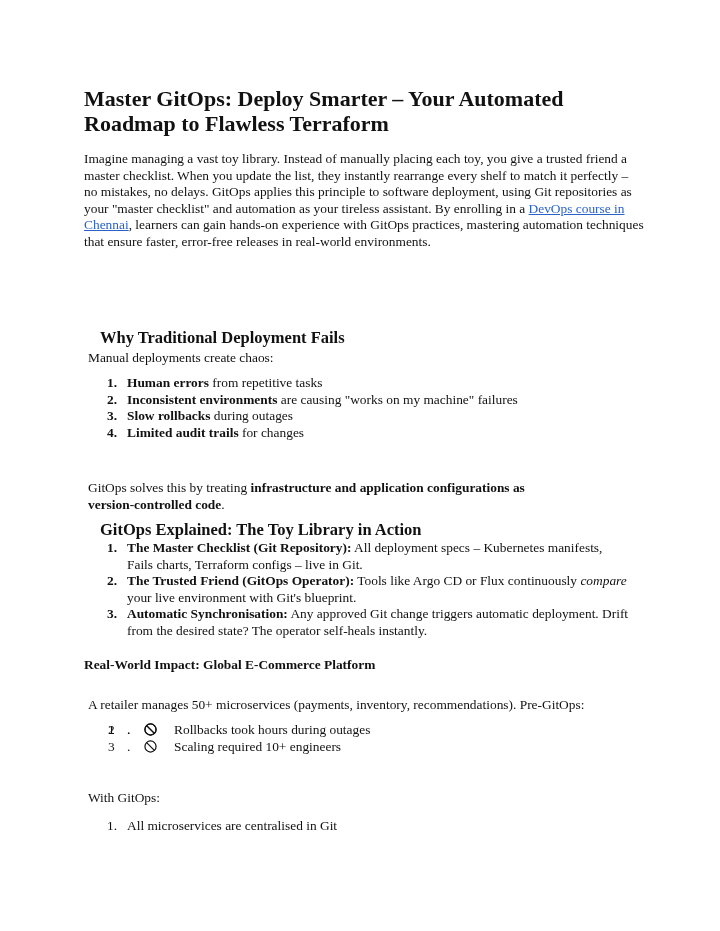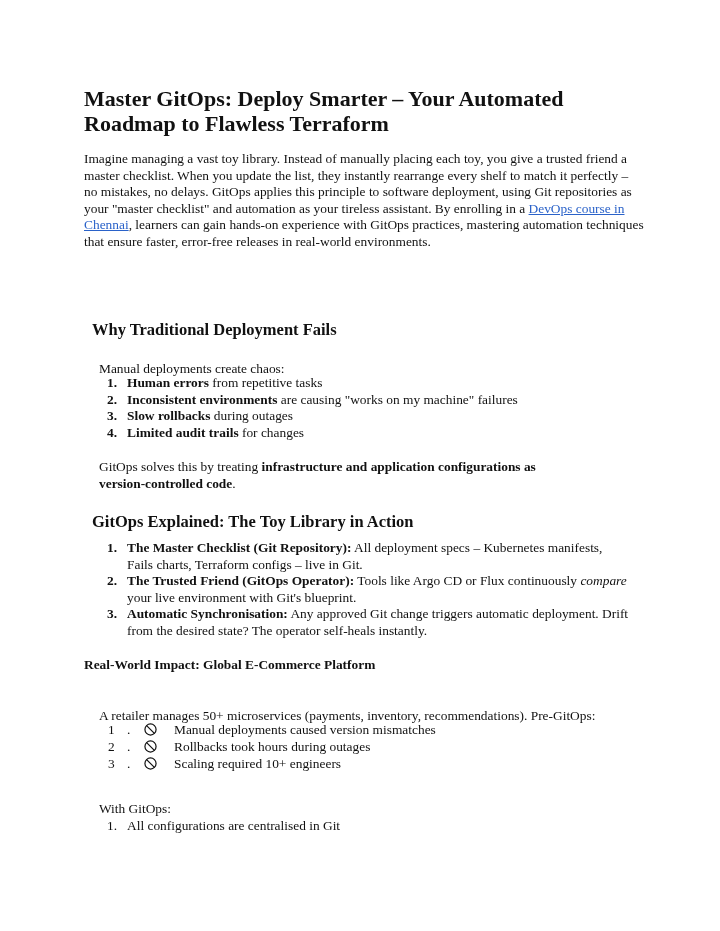--- a/index.html
+++ b/index.html
@@ -12,23 +12,23 @@
   .page { position: absolute; left: 84px; top: 0; width: 560px; }
   h1 {
     position: absolute; top: 86px; left: 0; margin: 0;
     font-size: 22px; line-height: 25px; font-weight: bold; width: 520px;
   }
   .intro {
     position: absolute; top: 151px; left: 0; margin: 0;
     font-size: 13.4px; line-height: 16.5px; width: 560px;
   }
   .intro a { color: #2a62c9; text-decoration: underline; }
-  h2 { margin: 8px; font-weight: bold; font-size: 16.5px; line-height: 20px; position: absolute; left: 0; }
+  h2 { margin: 16px; font-weight: bold; font-size: 16.5px; line-height: 20px; position: absolute; left: 0; }
   h3 { margin: 0; font-weight: bold; font-size: 13.4px; line-height: 16px; position: absolute; left: 0; }
-  p.body { margin: 15px; font-size: 13.4px; line-height: 16.5px; position: absolute; left: 0; width: 560px; }
+  p.body { margin: 4px; font-size: 13.4px; line-height: 16.5px; position: absolute; left: 0; width: 560px; }
   ol.list { margin: 0; padding: 0; list-style: none; position: absolute; left: 17px; width: 530px; font-size: 13.4px; line-height: 16.5px; }
   ol.list li { position: relative; padding-left: 26px; }
   ol.list li .num { position: absolute; left: 6px; top: 0; font-weight: bold; }
   ol.list.plain li .num { font-weight: normal; }
   ol.sym { margin: 0; padding: 0; list-style: none; position: absolute; left: 24px; font-size: 13.4px; line-height: 17px; }
   ol.sym li { position: relative; padding-left: 66px; white-space: nowrap; }
   ol.sym .num { position: absolute; left: 0; }
   ol.sym .dot { position: absolute; left: 19px; }
   ol.sym .no-icon { position: absolute; left: 36px; top: 2px; width: 13px; height: 13px; }
 </style>
@@ -44,42 +44,41 @@
   <h2 style="top:312px">Why Traditional Deployment Fails</h2>
   <p class="body" style="top:346px">Manual deployments create chaos:</p>
 
   <ol class="list" style="top:375px">
     <li><span class="num">1.</span><b>Human errors</b><span> from repetitive tasks</span></li>
     <li><span class="num">2.</span><b>Inconsistent environments</b><span> are causing "works on my machine" failures</span></li>
     <li><span class="num">3.</span><b>Slow rollbacks</b><span> during outages</span></li>
     <li><span class="num">4.</span><b>Limited audit trails</b><span> for changes</span></li>
   </ol>
 
-  <p class="body" style="top:444px; width:470px"><span>GitOps solves this by treating </span><b>infrastructure and application configurations as version-controlled code</b><span>.</span></p>
+  <p class="body" style="top:476px; width:470px"><span>GitOps solves this by treating </span><b>infrastructure and application configurations as version-controlled code</b><span>.</span></p>
 
   <h2 style="top:504px">GitOps Explained: The Toy Library in Action</h2>
 
   <ol class="list" style="top:540px">
     <li><span class="num">1.</span><b>The Master Checklist (Git Repository):</b><span> All deployment specs – Kubernetes manifests, Fails charts, Terraform configs – live in Git.</span></li>
     <li><span class="num">2.</span><b>The Trusted Friend (GitOps Operator):</b><span> Tools like Argo CD or Flux continuously </span><i>compare</i><span> your live environment with Git's blueprint.</span></li>
     <li><span class="num">3.</span><b>Automatic Synchronisation:</b><span> Any approved Git change triggers automatic deployment. Drift from the desired state? The operator self-heals instantly.</span></li>
   </ol>
 
   <h3 style="top:657px">Real-World Impact: Global E-Commerce Platform</h3>
   <p class="body" style="top:693px">A retailer manages 50+ microservices (payments, inventory, recommendations). Pre-GitOps:</p>
 
   <ol class="sym" style="top:721px">
     <li>
       <span class="num">1</span>
       <span class="dot">.</span>
       <svg class="no-icon" viewBox="0 0 14 14">
           <circle cx="7" cy="7" r="6" fill="none" stroke="#111" stroke-width="1.3"></circle>
           <line x1="2.8" y1="2.8" x2="11.2" y2="11.2" stroke="#111" stroke-width="1.3"></line>
         </svg>
-      <span>Manual deployments caused version mismatches</span>
     </li>
     <li>
       <span class="num">2</span>
       <span class="dot">.</span>
       <svg class="no-icon" viewBox="0 0 14 14">
           <circle cx="7" cy="7" r="6" fill="none" stroke="#111" stroke-width="1.3"></circle>
           <line x1="2.8" y1="2.8" x2="11.2" y2="11.2" stroke="#111" stroke-width="1.3"></line>
         </svg>
       <span>Rollbacks took hours during outages</span>
     </li>
@@ -90,16 +89,16 @@
           <circle cx="7" cy="7" r="6" fill="none" stroke="#111" stroke-width="1.3"></circle>
           <line x1="2.8" y1="2.8" x2="11.2" y2="11.2" stroke="#111" stroke-width="1.3"></line>
         </svg>
       <span>Scaling required 10+ engineers</span>
     </li>
   </ol>
 
   <p class="body" style="top:786px">With GitOps:</p>
 
   <ol class="list plain" style="top:818px">
-    <li><span class="num">1.</span><span>All configurations are centralised in Git</span></li>
+    <li><span class="num">1.</span><span>All microservices are centralised in Git</span></li>
   </ol>
 
 </div>
 
 </body></html>

